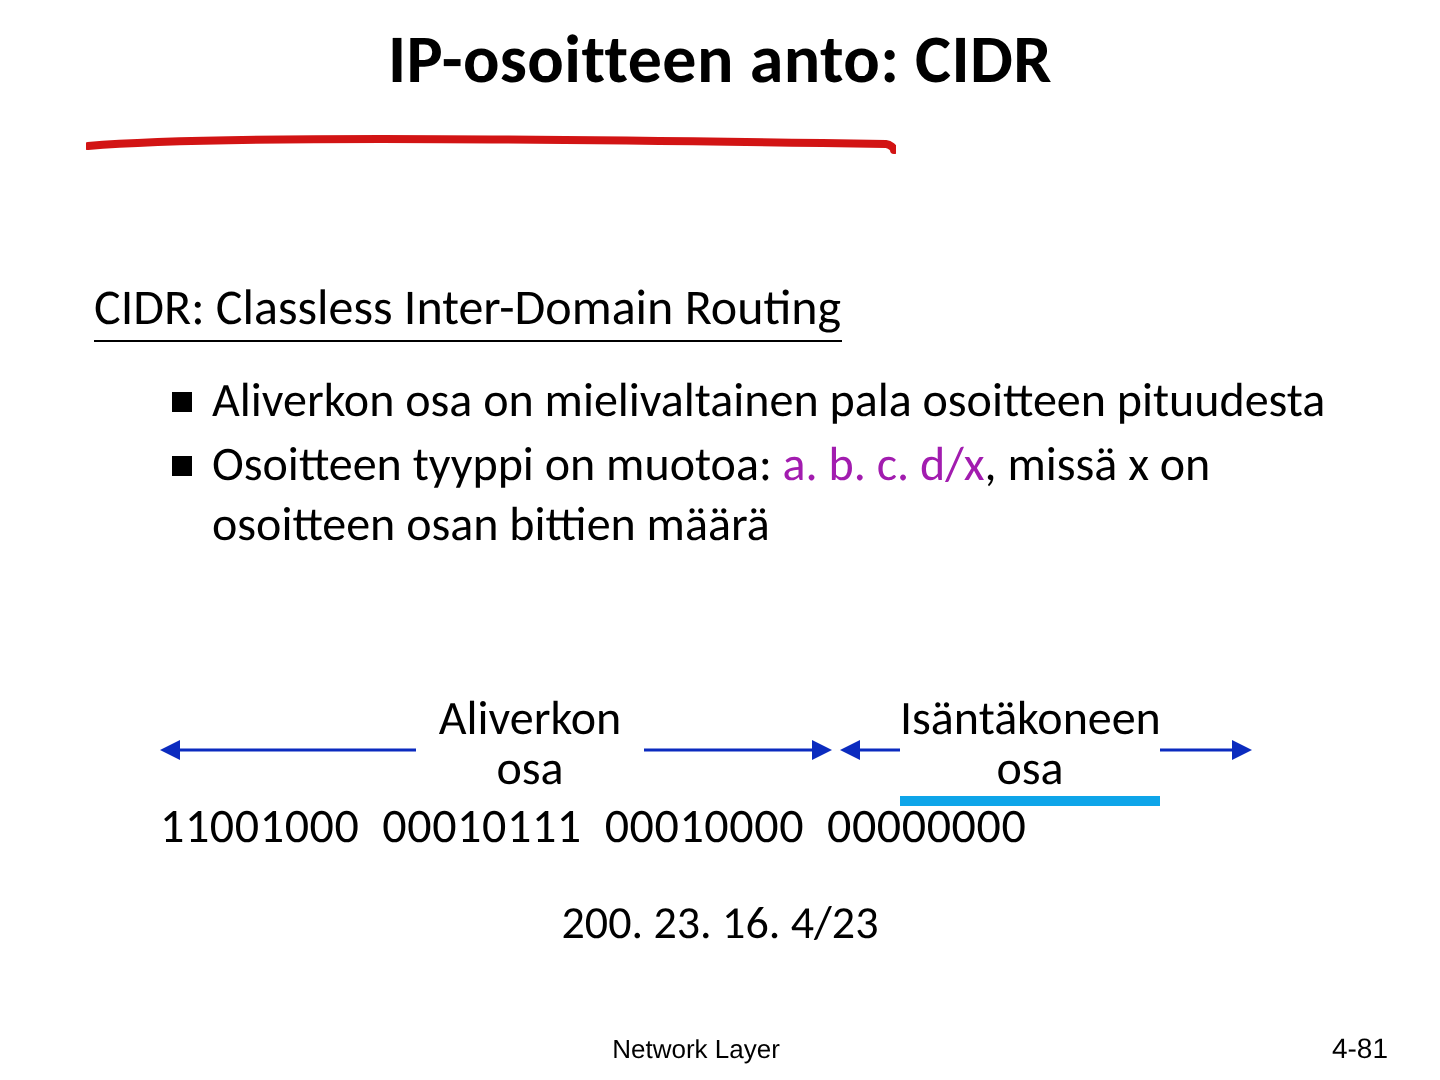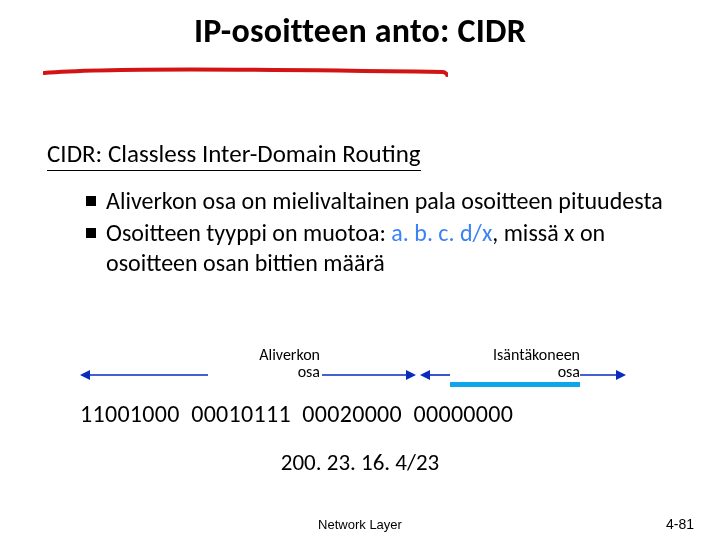--- a/index.html
+++ b/index.html
@@ -58,36 +58,36 @@
   }
   .bullets .sq {
     width: 10px;
     height: 10px;
     background: #000;
     flex: 0 0 10px;
     margin-top: 10px;
     margin-right: 10px;
   }
   .bullets .txt { flex: 1; }
-  .red { color: #3b82f6; }
+  .red { color: #a21caf; }
 
   .diagram {
     position: absolute;
     left: 80px;
     top: 335px;
     width: 560px;
   }
   .labels-row {
     position: relative;
     height: 52px;
   }
   .subnet-label, .host-label {
     position: absolute;
-    font-size: 16px;
-    text-align: right;
+    font-size: 24px;
+    text-align: center;
     line-height: 1.05;
   }
   .subnet-label { left: 130px; top: 2px; width: 110px; }
   .host-label   { left: 370px; top: 2px; width: 130px; border-bottom: 5px solid #0ea5e9; padding-bottom:1px;}
   .host-label .nolb { border-bottom: none; }
   .arrow-svg {
     position: absolute;
     pointer-events: none;
   }
   .bits {
@@ -106,21 +106,20 @@
   }
   .footer-left {
     position: absolute;
     left: 0;
     width: 696px;
     bottom: 18px;
     text-align: center;
     font-size: 13px;
     font-family: Arial, sans-serif;
     color: #000;
-    padding-left: 12px;
   }
   .footer-right {
     position: absolute;
     right: 26px;
     bottom: 18px;
     font-size: 14px;
     font-family: Arial, sans-serif;
     margin-left: 10px;
   }
 </style>
@@ -174,21 +173,21 @@
 
       <svg class="arrow-svg" style="left:340px; top:22px;" width="210" height="16">
         <line x1="6" y1="8" x2="30" y2="8" stroke="#0b2bbf" stroke-width="1.6"></line>
         <polygon points="0,8 10,3 10,13" fill="#0b2bbf"></polygon>
         <line x1="160" y1="8" x2="200" y2="8" stroke="#0b2bbf" stroke-width="1.6"></line>
         <polygon points="206,8 196,3 196,13" fill="#0b2bbf"></polygon>
       </svg>
 
     </div>
 
-    <div class="bits">11001000  00010111  00020000  00000000</div>
+    <div class="bits">11001000  00010111  00010000  00000000</div>
   </div>
 
   <div class="cidr-example">200. 23. 16. 4/23</div>
 
   <div class="footer-left">Network Layer</div>
   <div class="footer-right">4-81</div>
 
 </div>
 
 </body></html>

